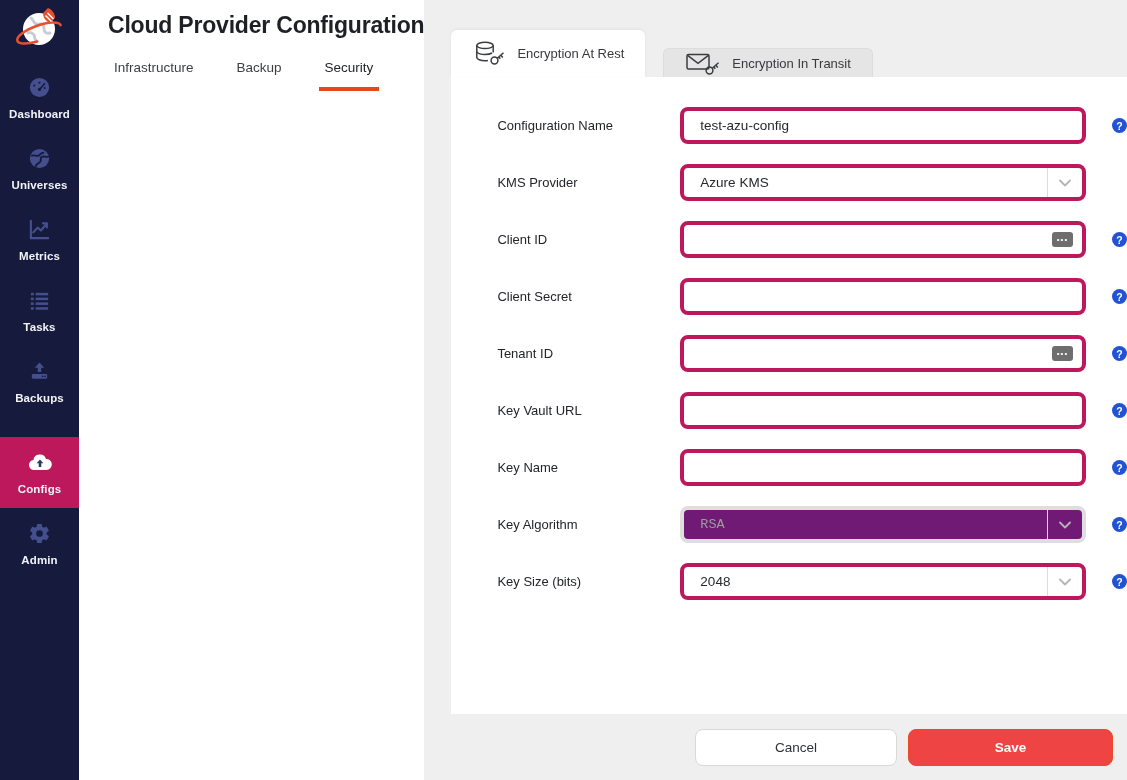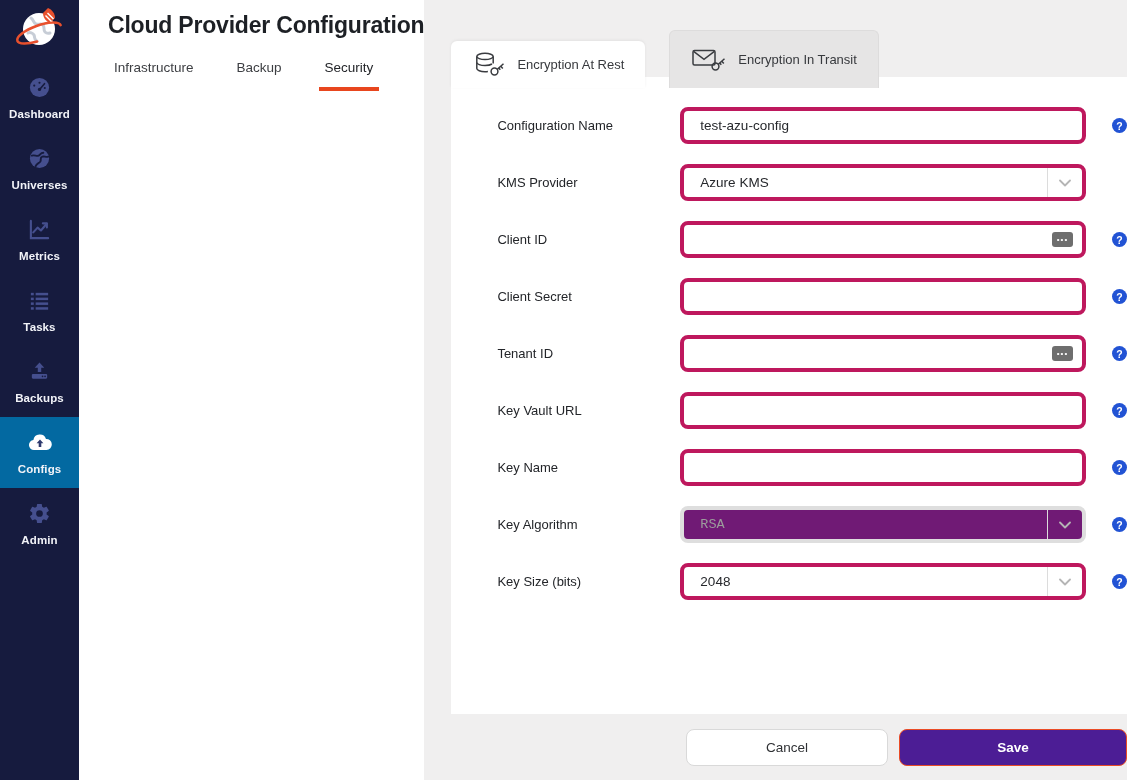--- a/index.html
+++ b/index.html
@@ -13,21 +13,21 @@
   
   .sidebar {
     width:79px; height:780px; background:#161B3E;
     display:flex; flex-direction:column; flex-shrink:0;
   }
   .logo-wrap { height:62px; display:flex; align-items:flex-start; justify-content:center; padding-top:4px; }
   .nav-item {
     height:71px; display:flex; flex-direction:column;
     align-items:center; justify-content:center; gap:8px; cursor:pointer;
   }
-  .nav-item.active { background:#0369a1; }
+  .nav-item.active { background:#be185d;margin-top:20px; }
   .nav-icon { height:24px; display:flex; align-items:center; justify-content:center; }
   .nav-icon svg { display:block; }
   .nav-label { font-size:11.5px; font-weight:700; color:#F2F3F8; letter-spacing:.1px; }
 
   
   .main { flex:1; display:flex; flex-direction:row; position:relative; }
 
   .header { background:#ffffff; height:103px; padding-left:29px; position:relative; }
   .page-title { font-size:23px; font-weight:700; color:#1D2025; padding-top:12px; letter-spacing:-.2px; }
   .tabs { display:flex; margin-top:21px; padding-left:0; }
@@ -41,21 +41,21 @@
 
   
   .subtabs { position:absolute; left:27px; top:30px; display:flex; align-items:flex-end; z-index:2;gap:10px; }
   .subtab {
     height:47px; display:flex; align-items:center; gap:11px;
     padding:0 21px; font-size:13px; color:#37393D; cursor:pointer;
     border-radius:6px 6px 0 0;
   }
   .subtab.active { background:#ffffff; box-shadow:0 -1px 3px rgba(0,0,0,.06); }
   .subtab.inactive {
-    background:#E6E5E5; height:58px; margin-left:14px;
+    background:#E6E5E5; height:29px; margin-left:8px;
     border:1px solid #DDDCDC; border-bottom:none;
   }
   .subtab-icon svg { display:block; }
 
   
   .panel {
     position:absolute; left:27px; right:0; top:77px; bottom:66px;
     background:#ffffff; padding-top:20px; overflow:hidden;
   }
   .form-row { height:57px; display:flex; align-items:center; }
@@ -84,25 +84,25 @@
     margin-left:26px; width:15px; height:15px; border-radius:50%;
     background:#2253D4; color:#ffffff; font-size:10.5px; font-weight:700;
     display:flex; align-items:center; justify-content:center; cursor:pointer;
     flex-shrink:0;
   }
 
   
   .footer {
     position:absolute; left:0; right:0; bottom:0; height:66px;
     background:#F0EFEF; display:flex; align-items:center; justify-content:flex-end;
-    gap:11px;
+    padding-right:14px; gap:11px;
   }
   .btn { height:37px; border-radius:8px; font-size:13.5px; display:flex; align-items:center; justify-content:center; cursor:pointer; }
   .btn-cancel { width:202px; background:#ffffff; border:1px solid #D9D9D9; color:#2F3134; }
-  .btn-save { width:228px; background:#4c1d95; border:1px solid #EA4B26; color:#ffffff; font-weight:700; }
+  .btn-save { width:205px; background:#ef4444; border:1px solid #EA4B26; color:#ffffff; font-weight:700; }
 </style>
 </head>
 <body>
 
 <div class="sidebar">
   <div class="logo-wrap">
     <svg width="52" height="54" viewBox="0 0 52 54">
       <circle cx="25" cy="25" r="16" fill="#FFFFFF"></circle>
       <path d="M17 14c3 2 2 5 5 6s5-1 7 1 0 5 2 7 5 1 5 1" stroke="#C7CDD6" stroke-width="3" fill="none" stroke-linecap="round"></path>
       <path d="M14 29c2-1 5 0 6 2s0 4 2 5" stroke="#C7CDD6" stroke-width="3" fill="none" stroke-linecap="round"></path>

